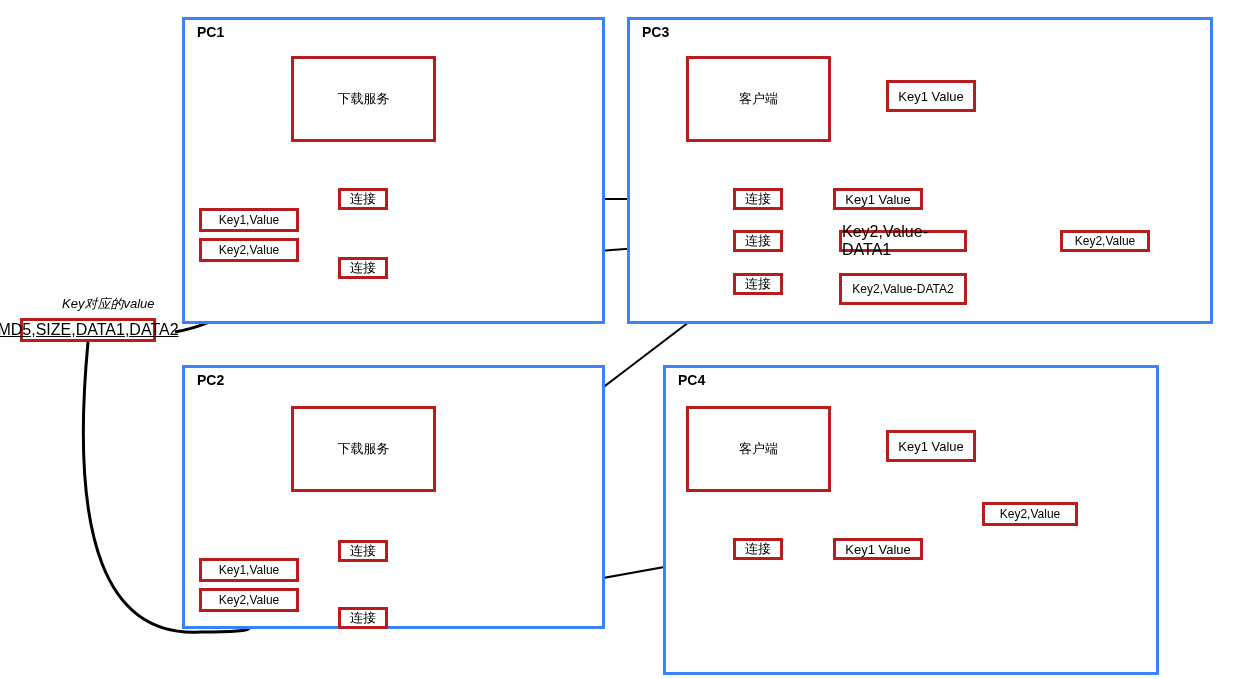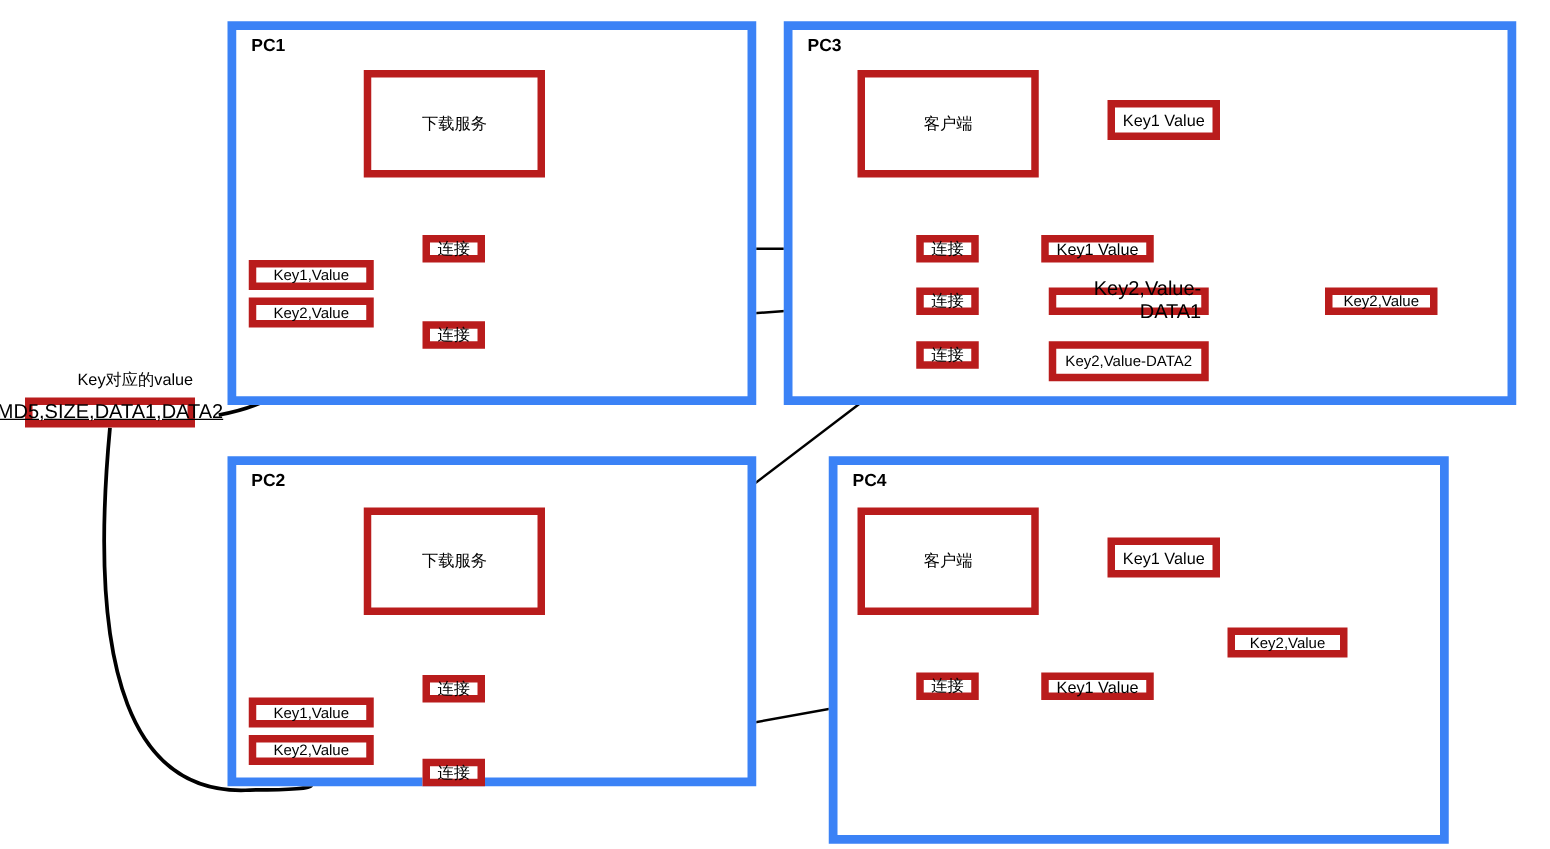--- a/index.html
+++ b/index.html
@@ -6,46 +6,46 @@
     margin: 0;
     padding: 0;
     font-family: "Microsoft YaHei", Arial, sans-serif;
     background: #fff;
     width: 1240px;
     height: 679px;
     position: relative;
   }
   .box {
     position: absolute;
-    border: 6px solid #b91c1c;
+    border: 3px solid #b91c1c;
     background: #fff;
     display: flex;
     align-items: center;
     justify-content: center;
     font-size: 13px;
     box-sizing: border-box;
-    text-align: right;
   }
   .container {
     position: absolute;
-    border: 7px solid #3b82f6;
+    border: 3px solid #3b82f6;
     background: #fff;
     box-sizing: border-box;
   }
   .container-label {
     position: absolute;
     top: 4px;
     left: 12px;
     font-weight: bold;
     font-size: 14px;
   }
   .small-label {
     position: absolute;
     font-size: 13px;
     white-space: nowrap;
+    font-style: italic;
   }
   svg.overlay {
     position: absolute;
     left: 0; top: 0;
     width: 1240px;
     height: 679px;
     pointer-events: none;
   }
 </style>
 </head>

